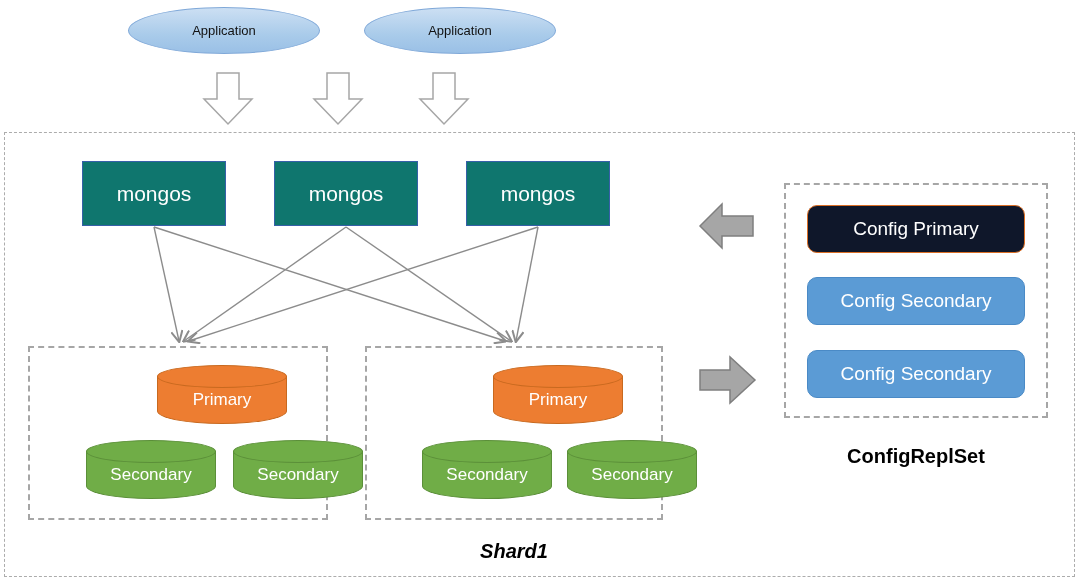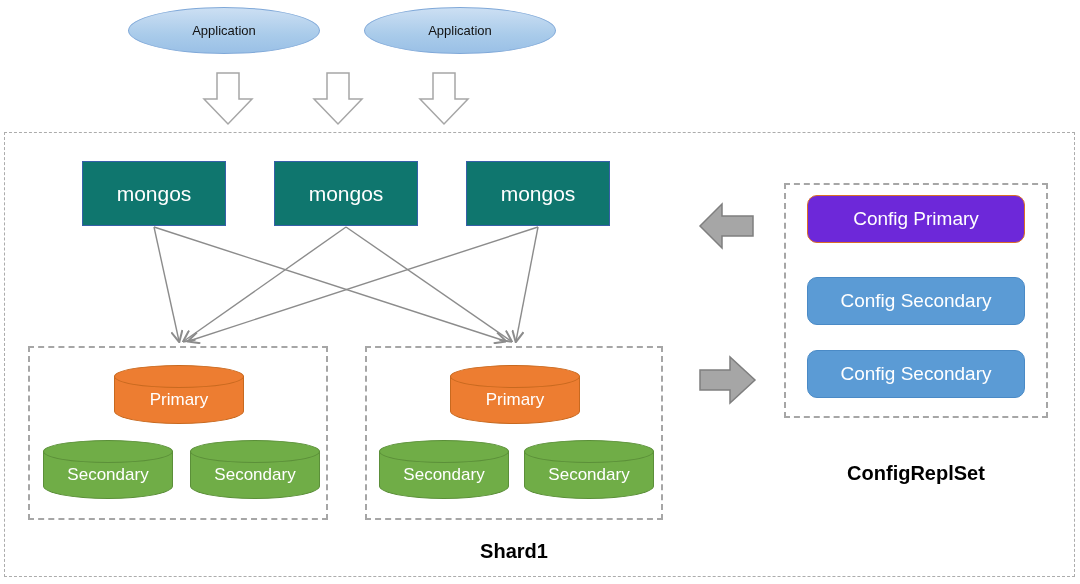--- a/index.html
+++ b/index.html
@@ -24,21 +24,21 @@
     position:absolute; top:161px; width:144px; height:65px;
     background:#0f766e; border:1.5px solid #3660A8; box-sizing:border-box;
     display:flex; align-items:center; justify-content:center;
     color:#fff; font-size:21px;
   }
   .dashed-box { position:absolute; border:2px dashed #A6A6A6; box-sizing:border-box; }
   .shard0-box { left:28px;  top:346px; width:300px; height:174px; }
   .shard1-box { left:365px; top:346px; width:298px; height:174px; }
   .config-box { left:784px; top:183px; width:264px; height:235px; }
 
-  .cyl { position:absolute; width:130px; height:59px; }
+  .cyl { position:absolute; width:130px; height:59px;margin-left:43px; }
   .cyl-body {
     position:absolute; left:0; top:11px; width:100%; height:48px; box-sizing:border-box;
     border:1.7px solid; border-top:none;
     border-radius:0 0 65px 65px / 0 0 13px 13px;
   }
   .cyl-top {
     position:absolute; left:0; top:0; width:100%; height:23px; box-sizing:border-box;
     border:1.7px solid; border-radius:50%;
   }
   .cyl-label {
@@ -46,30 +46,30 @@
     color:#fff; font-size:17px;
   }
   .cyl.orange .cyl-body, .cyl.orange .cyl-top { background:#ED7D31; border-color:#C8691F; }
   .cyl.green  .cyl-body, .cyl.green  .cyl-top { background:#70AD47; border-color:#5B8F39; }
 
   .config-btn {
     position:absolute; left:807px; width:218px; height:48px; border-radius:10px;
     box-sizing:border-box; display:flex; align-items:center; justify-content:center;
     color:#fff; font-size:19px;
   }
-  .config-btn.orange { background:#6d28d9; border:1.5px solid #DB6F26; top:195px; }
+  .config-btn.orange { background:#0f172a; border:1.5px solid #DB6F26; top:205px; }
   .config-btn.blue-a { background:#5B9BD5; border:1.5px solid #4A8AC6; top:277px; }
   .config-btn.blue-b { background:#5B9BD5; border:1.5px solid #4A8AC6; top:350px; }
 
   .section-label {
     position:absolute; font-weight:bold; font-size:20px; color:#000; text-align:center;
   }
   .shard0-label  { left:28px;  top:540px; width:300px; }
-  .shard1-label  { left:365px; top:540px; width:298px; }
-  .config-label  { left:784px; top:462px; width:264px; }
+  .shard1-label  { left:365px; top:540px; width:298px;font-style:italic; }
+  .config-label  { left:784px; top:445px; width:264px; }
 </style>
 </head>
 <body>
 
 <div class="canvas">
 
   <div class="outer-box"></div>
 
   <svg class="svg-layer" viewBox="0 0 1080 584" xmlns="http://www.w3.org/2000/svg">
     <defs>

